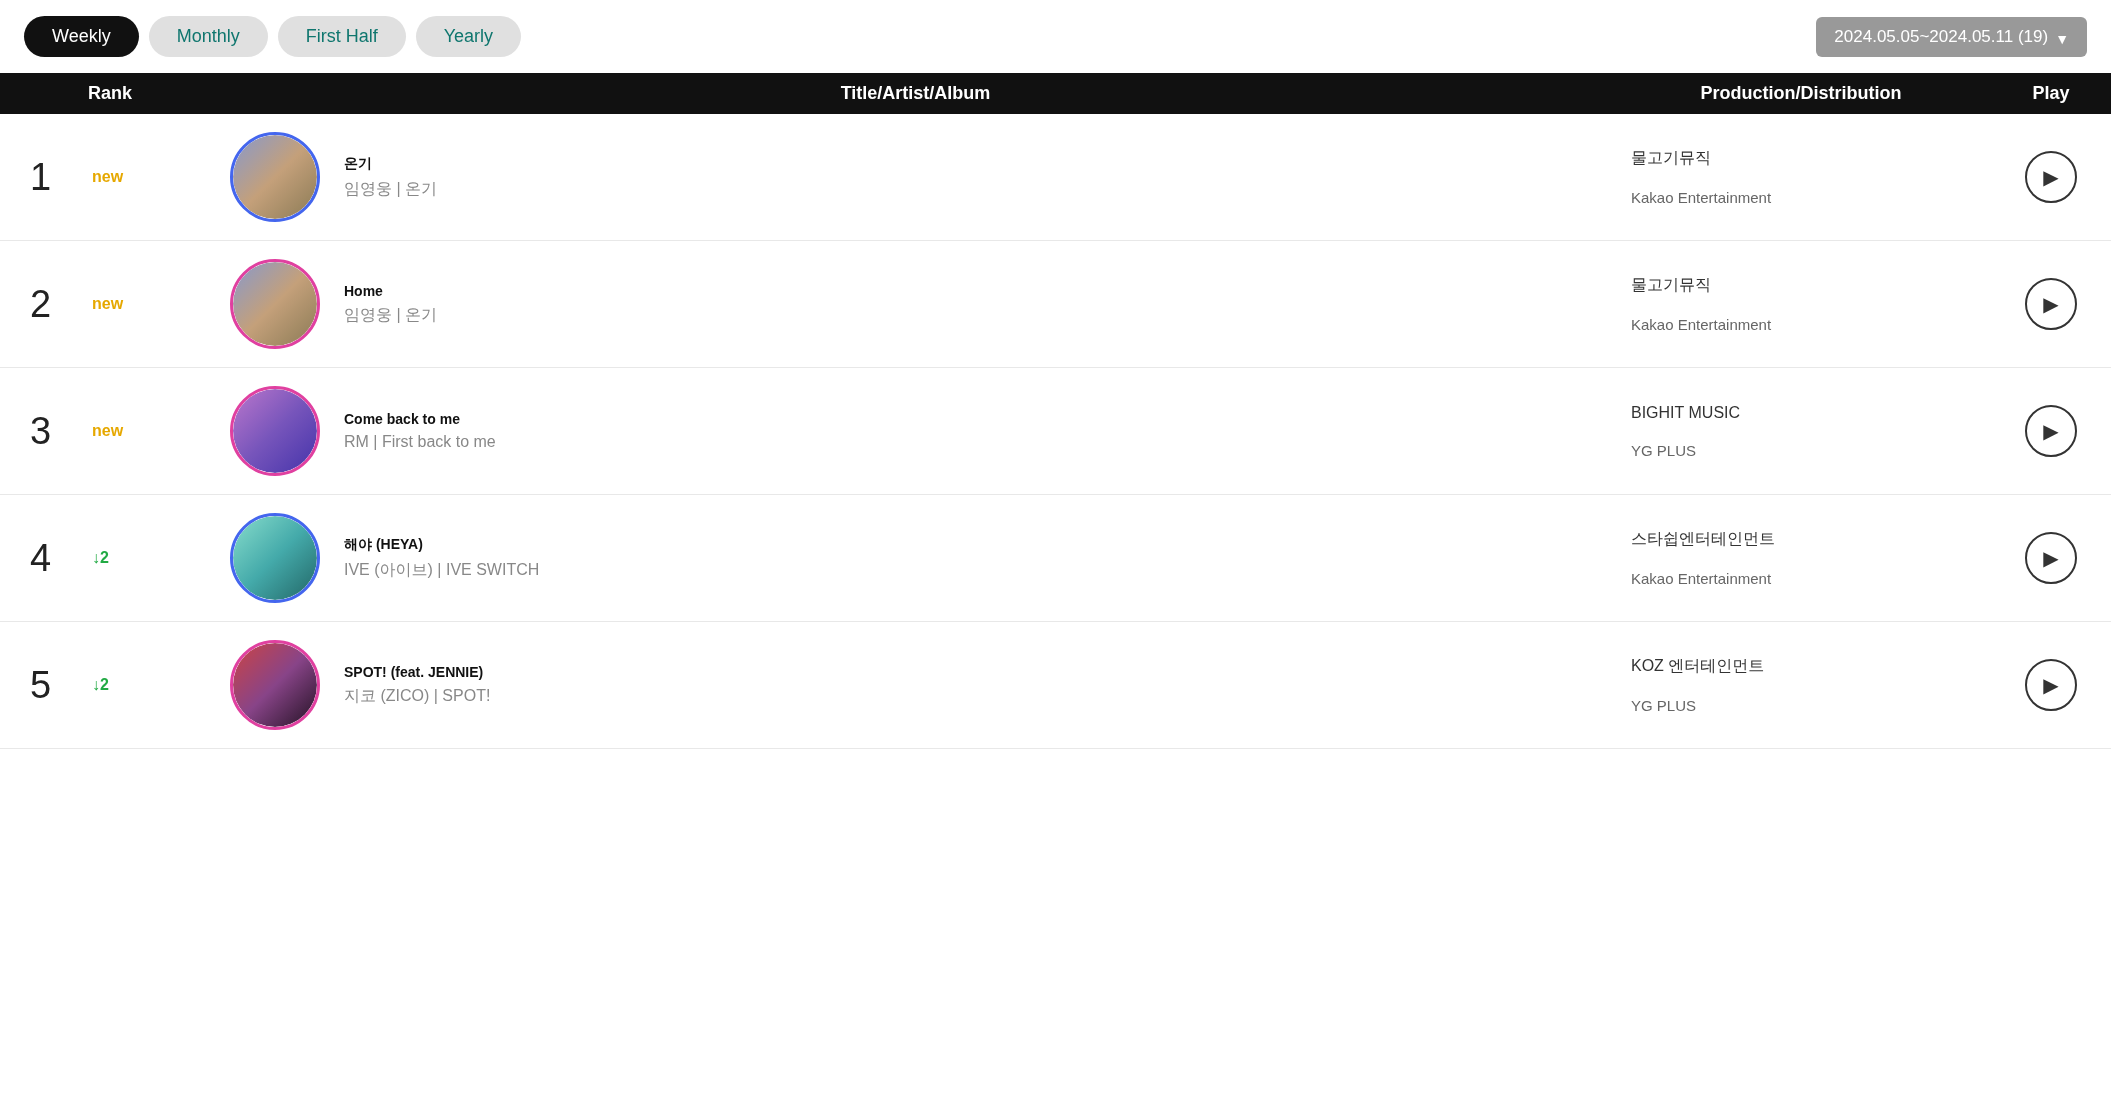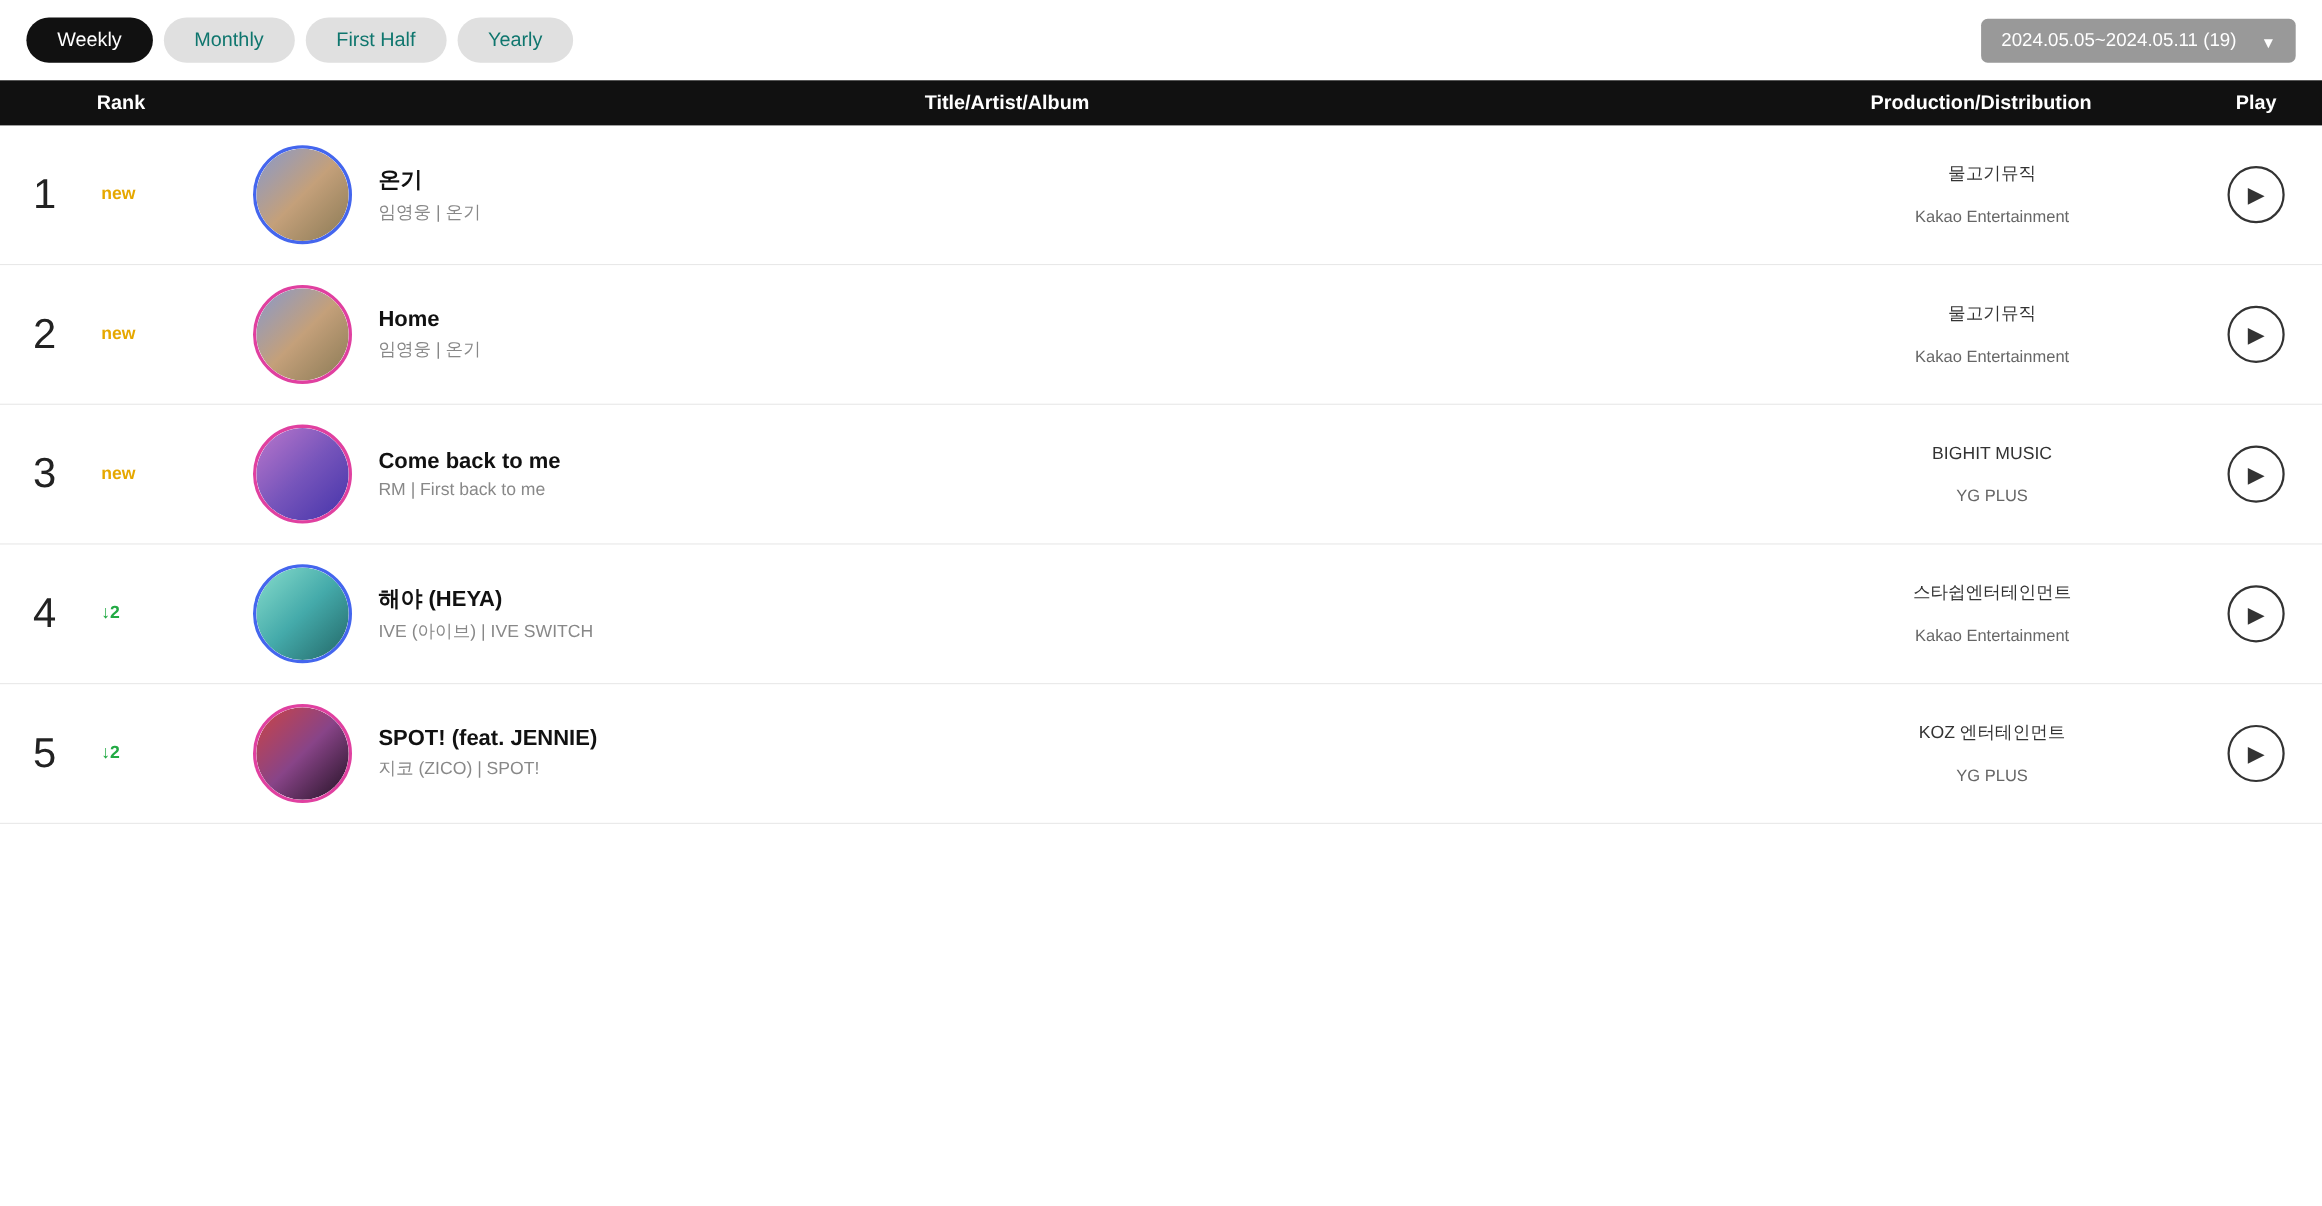--- a/index.html
+++ b/index.html
@@ -41,21 +41,21 @@
 
     .date-selector {
       display: flex;
       align-items: flex-end;
       background: #999;
       color: #fff;
       border-radius: 6px;
       padding: 10px 18px;
       font-size: 17px;
       cursor: pointer;
-      gap: 22px;
+      gap: 7px;
       margin-left: 36px;
     }
 
     .date-selector .chevron {
       font-size: 14px;
     }
 
     .chart-header {
       display: grid;
       grid-template-columns: 220px 1fr 380px 120px;
@@ -139,36 +139,35 @@
       overflow: hidden;
     }
 
     .track-info {
       display: flex;
       flex-direction: column;
       gap: 6px;
     }
 
     .track-title {
-      font-size: 20px;
+      font-size: 14px;
       font-weight: 700;
       color: #111;
     }
 
     .track-subtitle {
       font-size: 16px;
       color: #888;
     }
 
     .prod-col {
       display: flex;
       flex-direction: column;
       gap: 20px;
       padding-left: 20px;
-      text-align: center;
     }
 
     .prod-name {
       font-size: 16px;
       color: #333;
     }
 
     .dist-name {
       font-size: 15px;
       color: #666;

